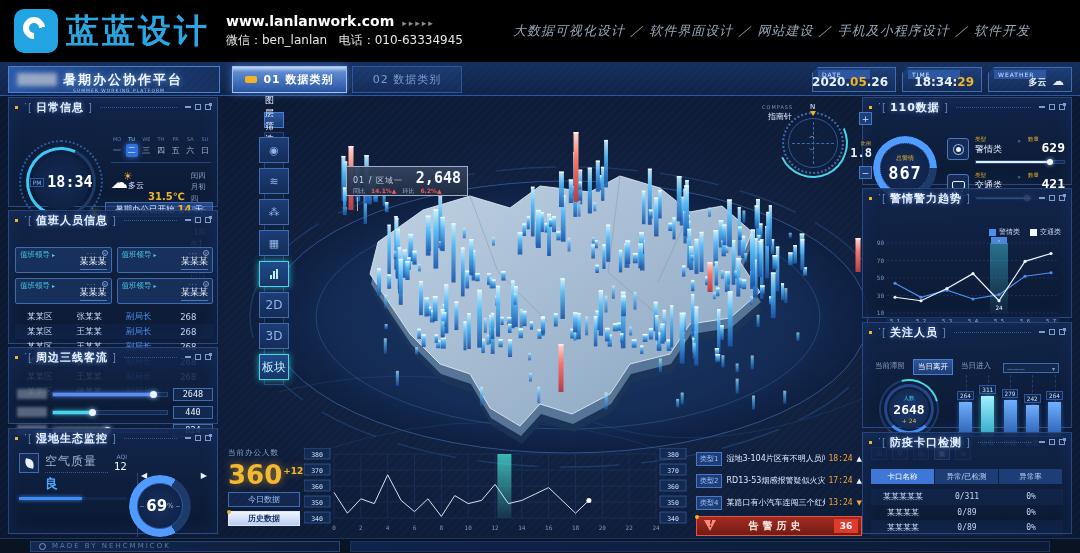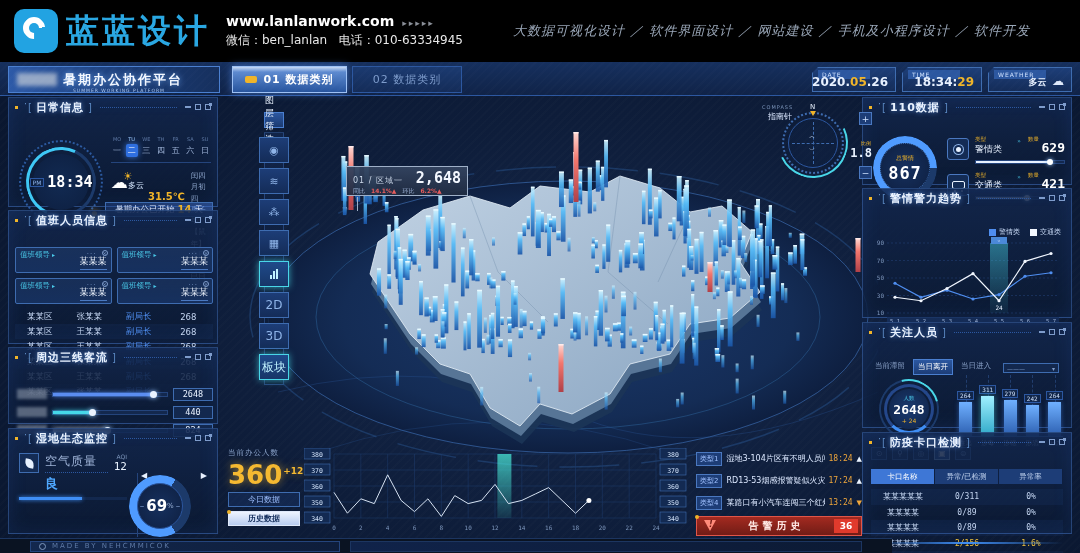--- a/index.html
+++ b/index.html
@@ -19,21 +19,21 @@
   .services{flex:1;text-align:center;color:#9aa7b8;font-size:13px;font-style:italic;letter-spacing:1px;}
   .collect{display:flex;align-items:center;gap:8px;margin-right:26px;}
   .star4{width:20px;height:20px;background:#3c86d8;clip-path:polygon(50% 0,62% 38%,100% 50%,62% 62%,50% 100%,38% 62%,0 50%,38% 38%);}
   .star4.small{width:8px;height:8px;margin-bottom:14px;margin-right:-4px;}
   .collectTxt{color:#3c86d8;font-size:20px;font-weight:bold;font-style:italic;letter-spacing:2px;}
 
   
   #dash{position:absolute;left:0;top:62px;width:1080px;height:491px;
     background:radial-gradient(ellipse 700px 380px at 54% 55%, #16294d 0%, #0e1d3a 55%, #0a1730 100%);}
   #dash:after{content:"";position:absolute;inset:0;background:repeating-linear-gradient(135deg,rgba(255,255,255,.012) 0 2px,transparent 2px 6px);pointer-events:none;}
-  .footband{position:absolute;left:0;top:476px;width:892px;height:15px;background:#0a1322;border-top:1px solid #1c3560;display:flex;align-items:center;z-index:40;}
+  .footband{position:absolute;left:0;top:476px;width:1080px;height:15px;background:#0a1322;border-top:1px solid #1c3560;display:flex;align-items:center;z-index:40;}
   .footseg{height:11px;margin-left:30px;width:310px;background:linear-gradient(90deg,#13284e,#0e1d3a);border:1px solid #24447c;display:flex;align-items:center;gap:6px;padding:0 8px;}
   .footseg .gear{width:7px;height:7px;border:1.5px solid #7e97bd;border-radius:50%;}
   .foottxt{color:#5f7aa6;font-size:7px;letter-spacing:2px;}
   .footseg2{height:11px;flex:1;margin:0 30px 0 10px;background:linear-gradient(90deg,#10234a,#0c1a34);border:1px solid #1c3560;}
 
   
   #dhead{position:absolute;left:0;top:0;width:1080px;height:34px;background:linear-gradient(180deg,#16305e,#102348);border-bottom:1px solid #2c57a0;}
   .titleBlock{position:absolute;left:8px;top:4px;width:212px;height:27px;background:linear-gradient(90deg,#2d5aa8,#1b3b74 60%,#16305e);border:1px solid #4a7fd0;display:flex;align-items:center;padding:0 8px;}
   .blurbox{width:40px;height:13px;background:#b9c4d4;opacity:.75;filter:blur(2px);margin-right:6px;}
   .mainTitle{color:#f2f7ff;font-size:13px;font-weight:bold;letter-spacing:2px;white-space:nowrap;text-shadow:0 0 6px rgba(120,180,255,.8);}

